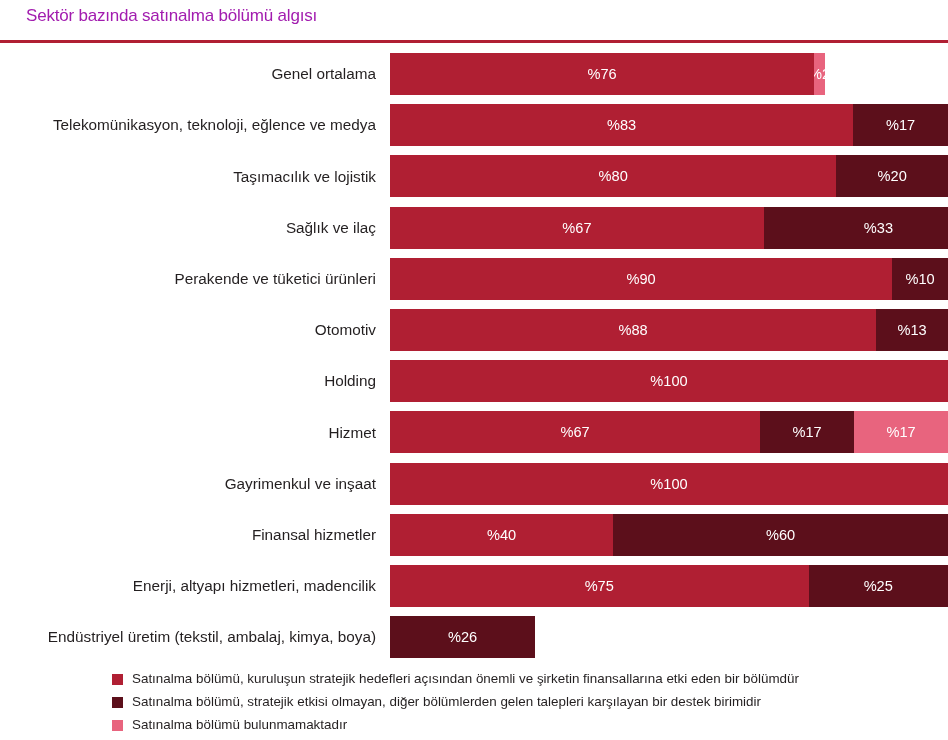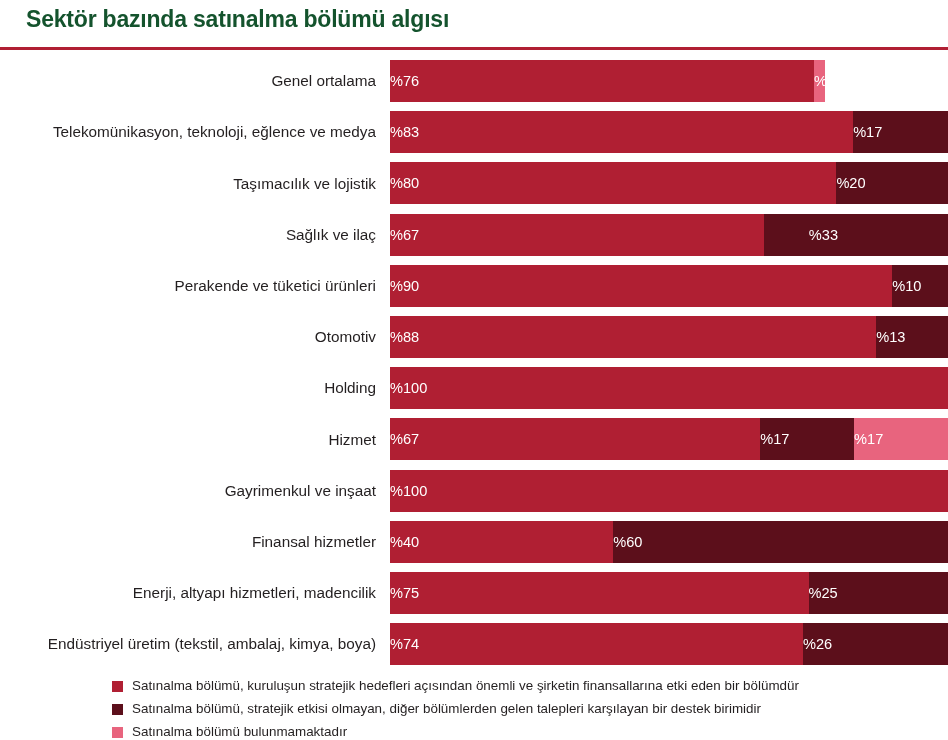--- a/index.html
+++ b/index.html
@@ -18,23 +18,23 @@
     position: relative;
     width: 948px;
     height: 740px;
     box-sizing: border-box;
   }
   
   .title-block {
     padding: 6px 0 8px 26px;
   }
   .chart-title {
-    font-size: 23px;
-    font-weight: bold;
-    color: #14532d;
+    font-size: 17px;
+    font-weight: normal;
+    color: #a21caf;
     letter-spacing: -0.2px;
   }
   .title-rule {
     height: 3px;
     background: #b01f33;
     margin: 6px 0 0 0;
     width: 948px;
   }
   
   .chart-area {
@@ -60,21 +60,21 @@
     position: relative;
     flex: 1;
     height: 42px;
     display: flex;
     overflow: hidden;
   }
   .seg {
     height: 42px;
     display: flex;
     align-items: center;
-    justify-content: flex-start;
+    justify-content: center;
     color: #ffffff;
     font-size: 14.6px;
     box-sizing: border-box;
     white-space: nowrap;
     overflow: hidden;
   }
   .seg.s0 { background: #b01f33; }
   .seg.s1 { background: #5c0f1b; }
   .seg.s2 { background: #e8647e; }
   .seg .seg-label { display: inline-block; }
@@ -226,23 +226,20 @@
             <span class="seg-label">%75</span>
           </div>
           <div class="seg s1" style="width: 25%; background: rgb(92, 15, 27);">
             <span class="seg-label">%25</span>
           </div>
         </div>
       </div>
       <div class="row">
         <div class="row-label">Endüstriyel üretim (tekstil, ambalaj, kimya, boya)</div>
         <div class="bar-track">
-          <div class="seg s0" style="width: 74%; background: rgb(176, 31, 51);">
-            <span class="seg-label">%74</span>
-          </div>
           <div class="seg s1" style="width: 26%; background: rgb(92, 15, 27);">
             <span class="seg-label">%26</span>
           </div>
         </div>
       </div>
     </div>
 
   <div class="legend" id="legend">
       <div class="legend-item">
         <span class="legend-swatch" style="background: rgb(176, 31, 51);"></span>

